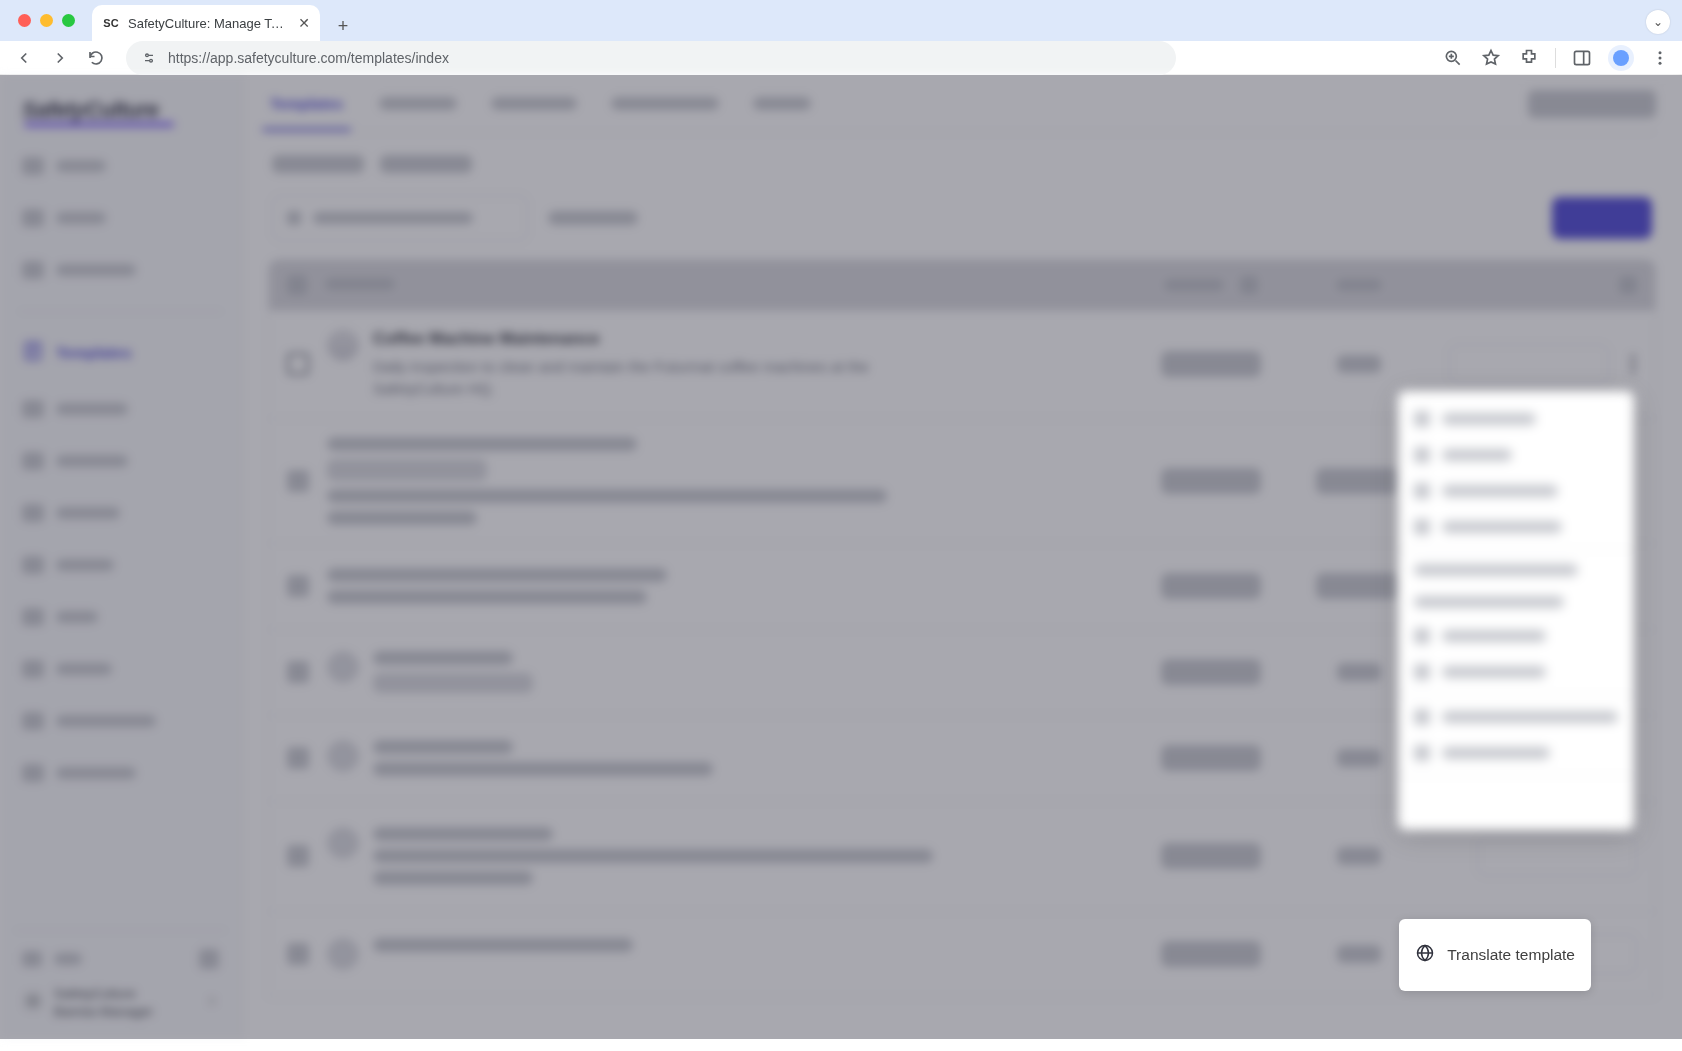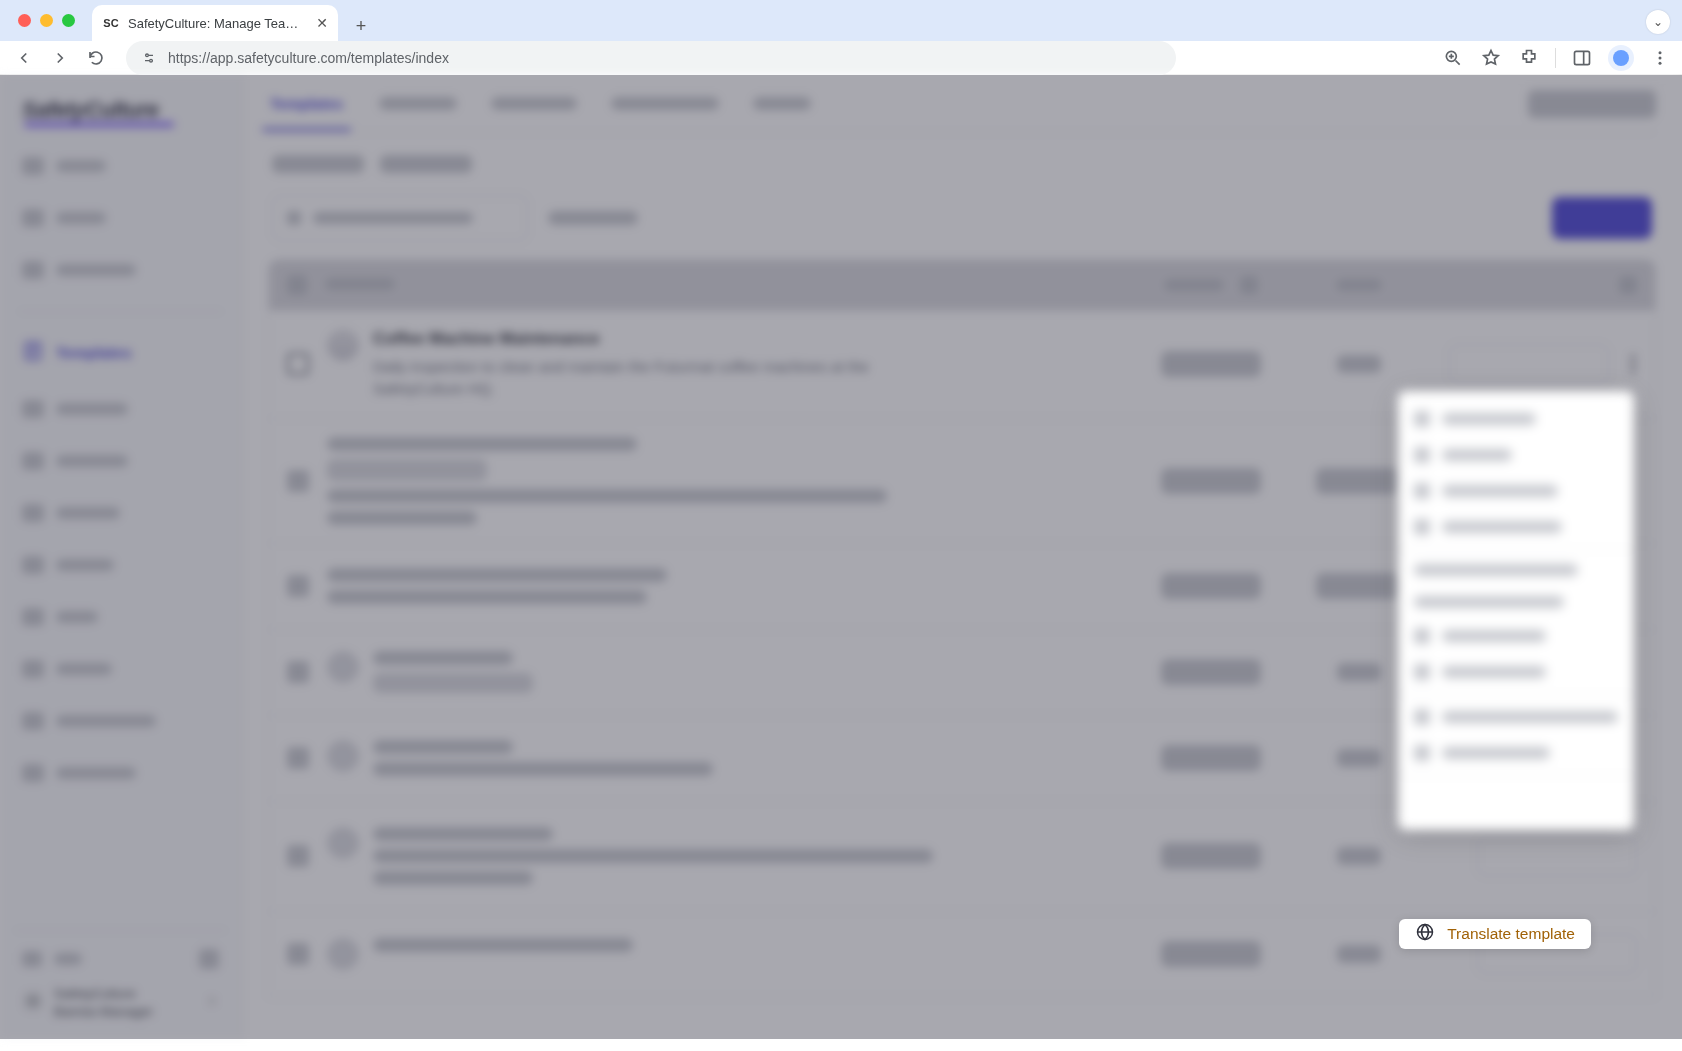--- a/index.html
+++ b/index.html
@@ -4,21 +4,21 @@
 <style>
   * { box-sizing: border-box; margin: 0; padding: 0; }
   html, body { width: 1682px; height: 1051px; font-family: -apple-system, BlinkMacSystemFont, "Segoe UI", Arial, sans-serif; overflow: hidden; background: #fff; }
   
   
   .browser-chrome { width: 100%; }
   .tab-strip { height: 41px; background: #dde8fa; display: flex; align-items: flex-end; padding-left: 10px; position: relative; }
   .traffic-lights { position: absolute; left: 18px; top: 14px; display: flex; gap: 9px; }
   .tlight { width: 13px; height: 13px; border-radius: 50%; }
   .red { background: #ff5f57; } .yellow { background: #febc2e; } .green { background: #28c840; }
-  .tab { margin-left: 82px; height: 36px; background: #fff; border-radius: 10px 10px 0 0; display: flex; align-items: center; padding: 0 10px; width: 246px; font-size: 13px; color: #3c4043; gap: 8px; }
+  .tab { margin-left: 82px; height: 36px; background: #fff; border-radius: 10px 10px 0 0; display: flex; align-items: center; padding: 0 10px; width: 228px; font-size: 13px; color: #3c4043; gap: 8px; }
   .tab .favicon { width: 18px; height: 18px; display: flex; align-items: center; justify-content: center; font-size: 11px; font-weight: 800; color: #333; }
   .tab .title { flex: 1; white-space: nowrap; overflow: hidden; text-overflow: ellipsis; }
   .tab .close { font-size: 14px; color: #555; }
   .new-tab { width: 30px; height: 30px; display: flex; align-items: center; justify-content: center; color: #555; font-size: 18px; margin-left: 8px; border-radius: 50%; }
   .chrome-expand { position: absolute; right: 12px; top: 10px; width: 24px; height: 24px; background: #fff; border-radius: 50%; display:flex; align-items:center; justify-content:center; font-size:12px; color:#555; box-shadow: 0 0 2px rgba(0,0,0,0.15);}
   
   .toolbar { height: 34px; background: #fff; display: flex; align-items: center; padding: 0 10px; border-bottom: 1px solid #e3e3e3; gap: 8px; }
   .toolbar .nav-btn { width: 28px; height: 28px; display: flex; align-items: center; justify-content: center; color: #5f6368; border-radius: 50%; }
   .toolbar .nav-btn svg { width: 18px; height: 18px; }
   .address-bar { flex: 1; height: 34px; background: #f1f3f4; border-radius: 17px; display: flex; align-items: center; padding: 0 14px; gap: 10px; color: #5f6368; font-size: 14px; max-width: 1050px; margin-left: 8px; }
@@ -100,21 +100,21 @@
   
   .overlay { position:absolute; inset:0; background: rgba(56,58,72,0.44); pointer-events:none; }
   
   
   .dropdown { position:absolute; right: 48px; top: 316px; width: 236px; background:#fff; border-radius:8px; box-shadow: 0 5px 26px rgba(0,0,0,0.18); padding: 10px 0; filter: blur(5.2px); font-size:15px; color:#3a3c46; }
   .dd-item { display:flex; align-items:center; gap:12px; padding: 10px 16px; }
   .dd-icon { width:16px; height:16px; background:#c6c8ce; border-radius:3px; flex-shrink:0; }
   .dd-text { height:12px; background:#c6c8ce; border-radius:6px; }
   .dd-sep { height:1px; background:#ececef; margin:4px 0; }
   
-  .translate-item { position:absolute; right: 91px; top: 844px; background:#fff; border-radius:6px; box-shadow: 0 2px 10px rgba(0,0,0,0.14); padding: 3px 16px; display:flex; align-items:center; gap:12px; font-size:15.5px; color:#a16207; z-index: 10; }
+  .translate-item { position:absolute; right: 91px; top: 844px; background:#fff; border-radius:6px; box-shadow: 0 2px 10px rgba(0,0,0,0.14); padding: 24px 16px; display:flex; align-items:center; gap:12px; font-size:15.5px; color:#404040; z-index: 10; }
   .translate-item svg { width:20px; height:20px; }
 
   
   .row-main-with-icon { display:flex; gap:14px; flex:3.2; }
 </style>
 </head>
 <body>
 
 <div class="browser-chrome">
   <div class="tab-strip">

